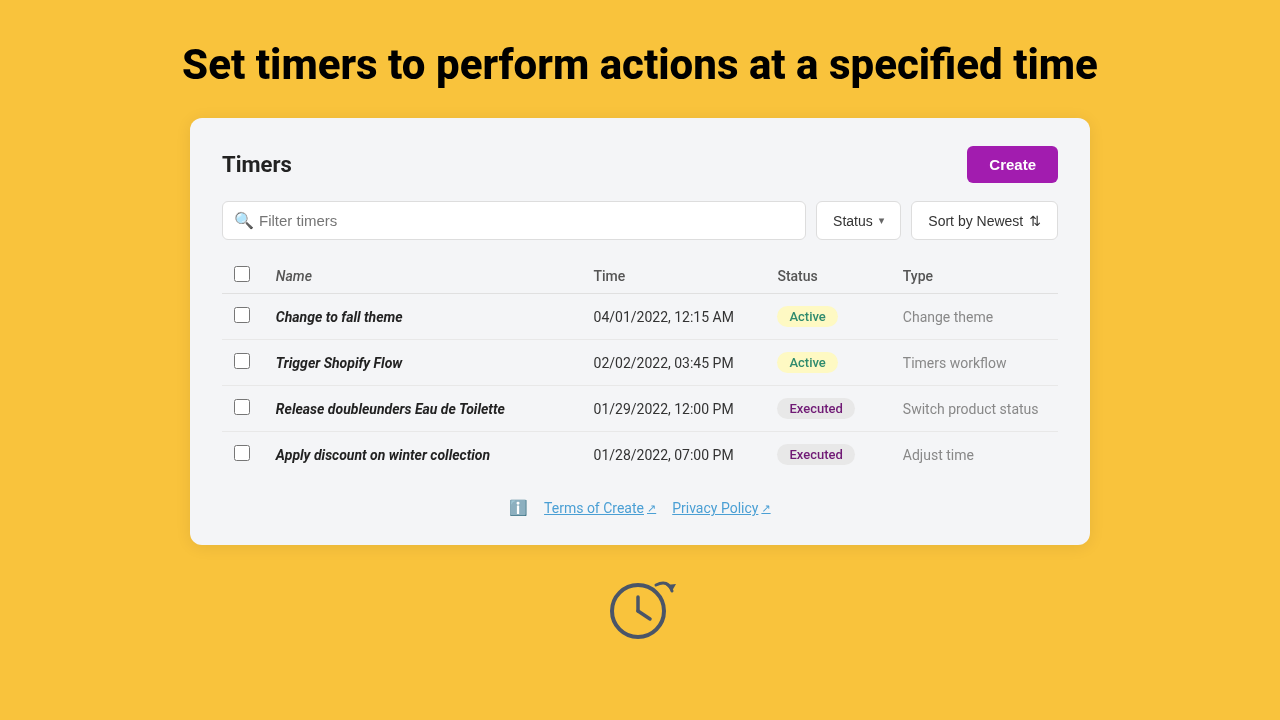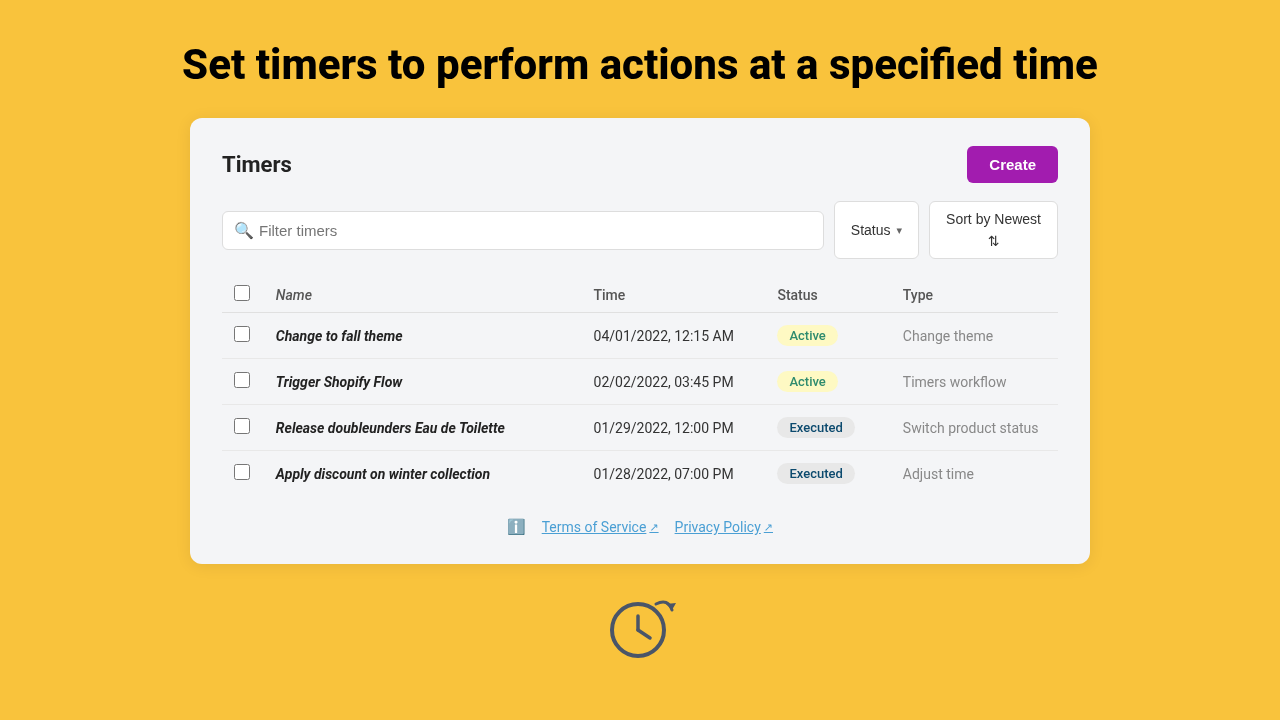--- a/index.html
+++ b/index.html
@@ -114,21 +114,20 @@
       align-items: center;
       gap: 6px;
       padding: 9px 16px;
       border: 1px solid #ddd;
       border-radius: 6px;
       background: #fff;
       font-size: 14px;
       color: #333;
       cursor: pointer;
       white-space: nowrap;
-      flex-direction: column;
     }
 
     .table {
       width: 100%;
       border-collapse: collapse;
     }
 
     .table th {
       text-align: left;
       font-size: 14px;
@@ -184,21 +183,21 @@
       font-weight: 500;
     }
 
     .badge-active {
       background: #fef9c3;
       color: #2f8b6e;
     }
 
     .badge-executed {
       background: #e8e8e8;
-      color: #0c4a6e;
+      color: #701a75;
     }
 
     .type-text {
       color: #888;
       font-size: 14px;
     }
 
     .footer-links {
       display: flex;
       justify-content: center;
@@ -356,21 +355,21 @@
       <td class="col-type">
         <span class="type-text">Adjust time</span>
       </td>
     </tr>
       </tbody>
   </table>
 
   <div class="footer-links">
     <span class="footer-icon">ℹ️</span>
     <a class="footer-link">
-      <span>Terms of Service</span>
+      <span>Terms of Create</span>
       <span class="ext-icon">↗</span>
     </a>
     <a class="footer-link">
       <span>Privacy Policy</span>
       <span class="ext-icon">↗</span>
     </a>
   </div>
 </div>
 
 <div class="clock-container">

